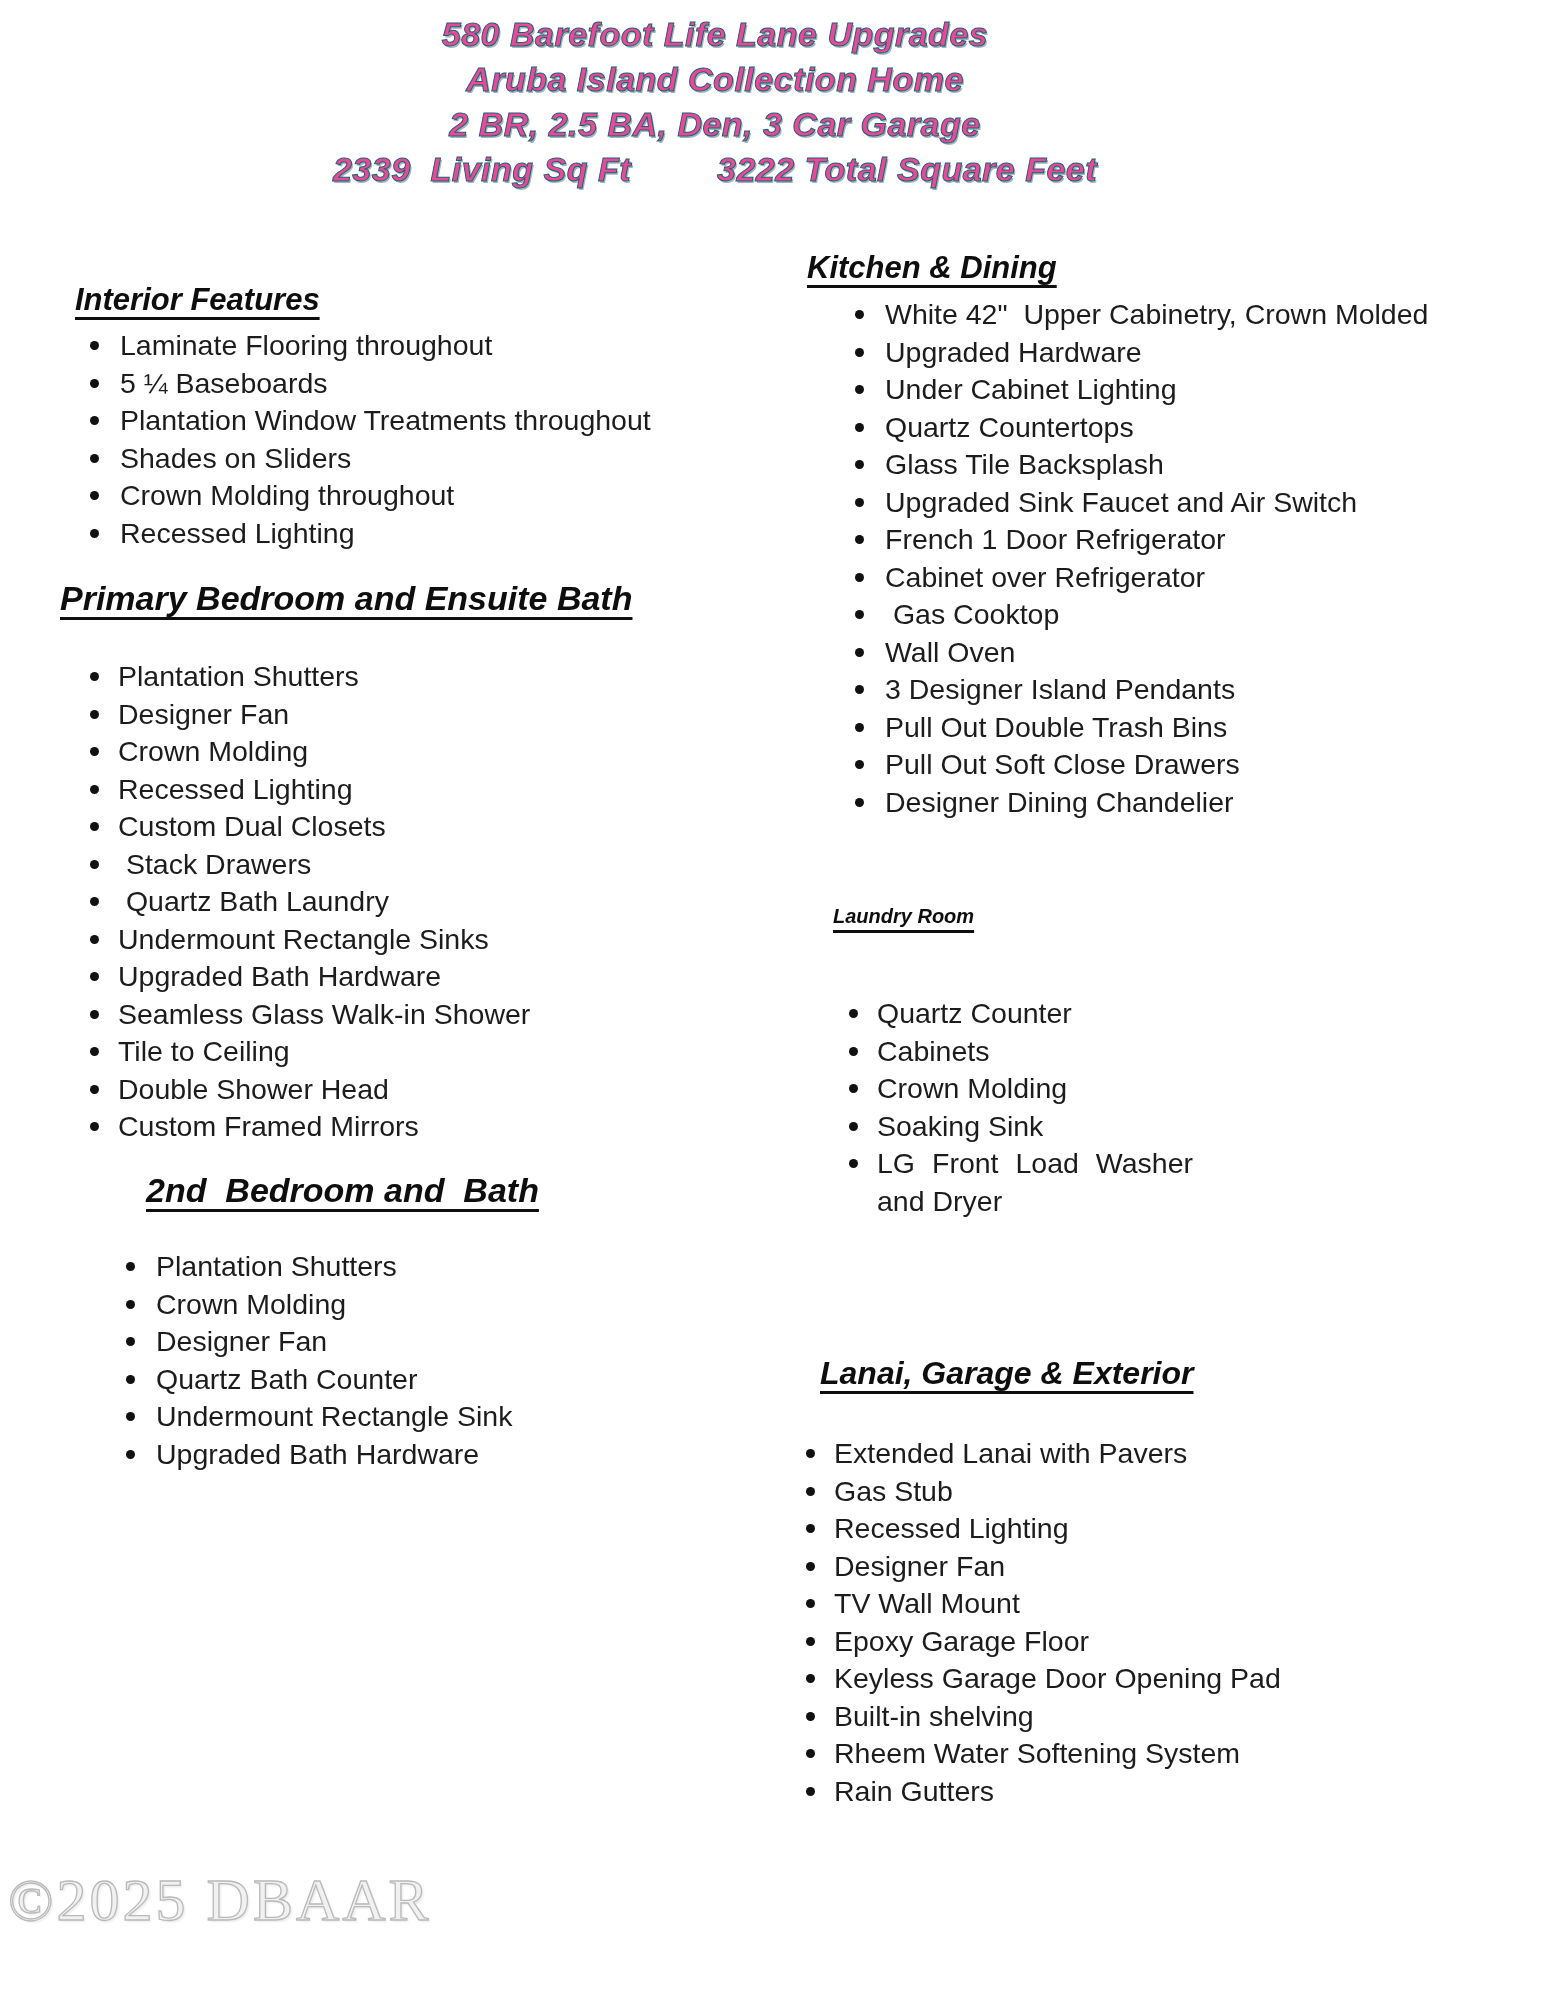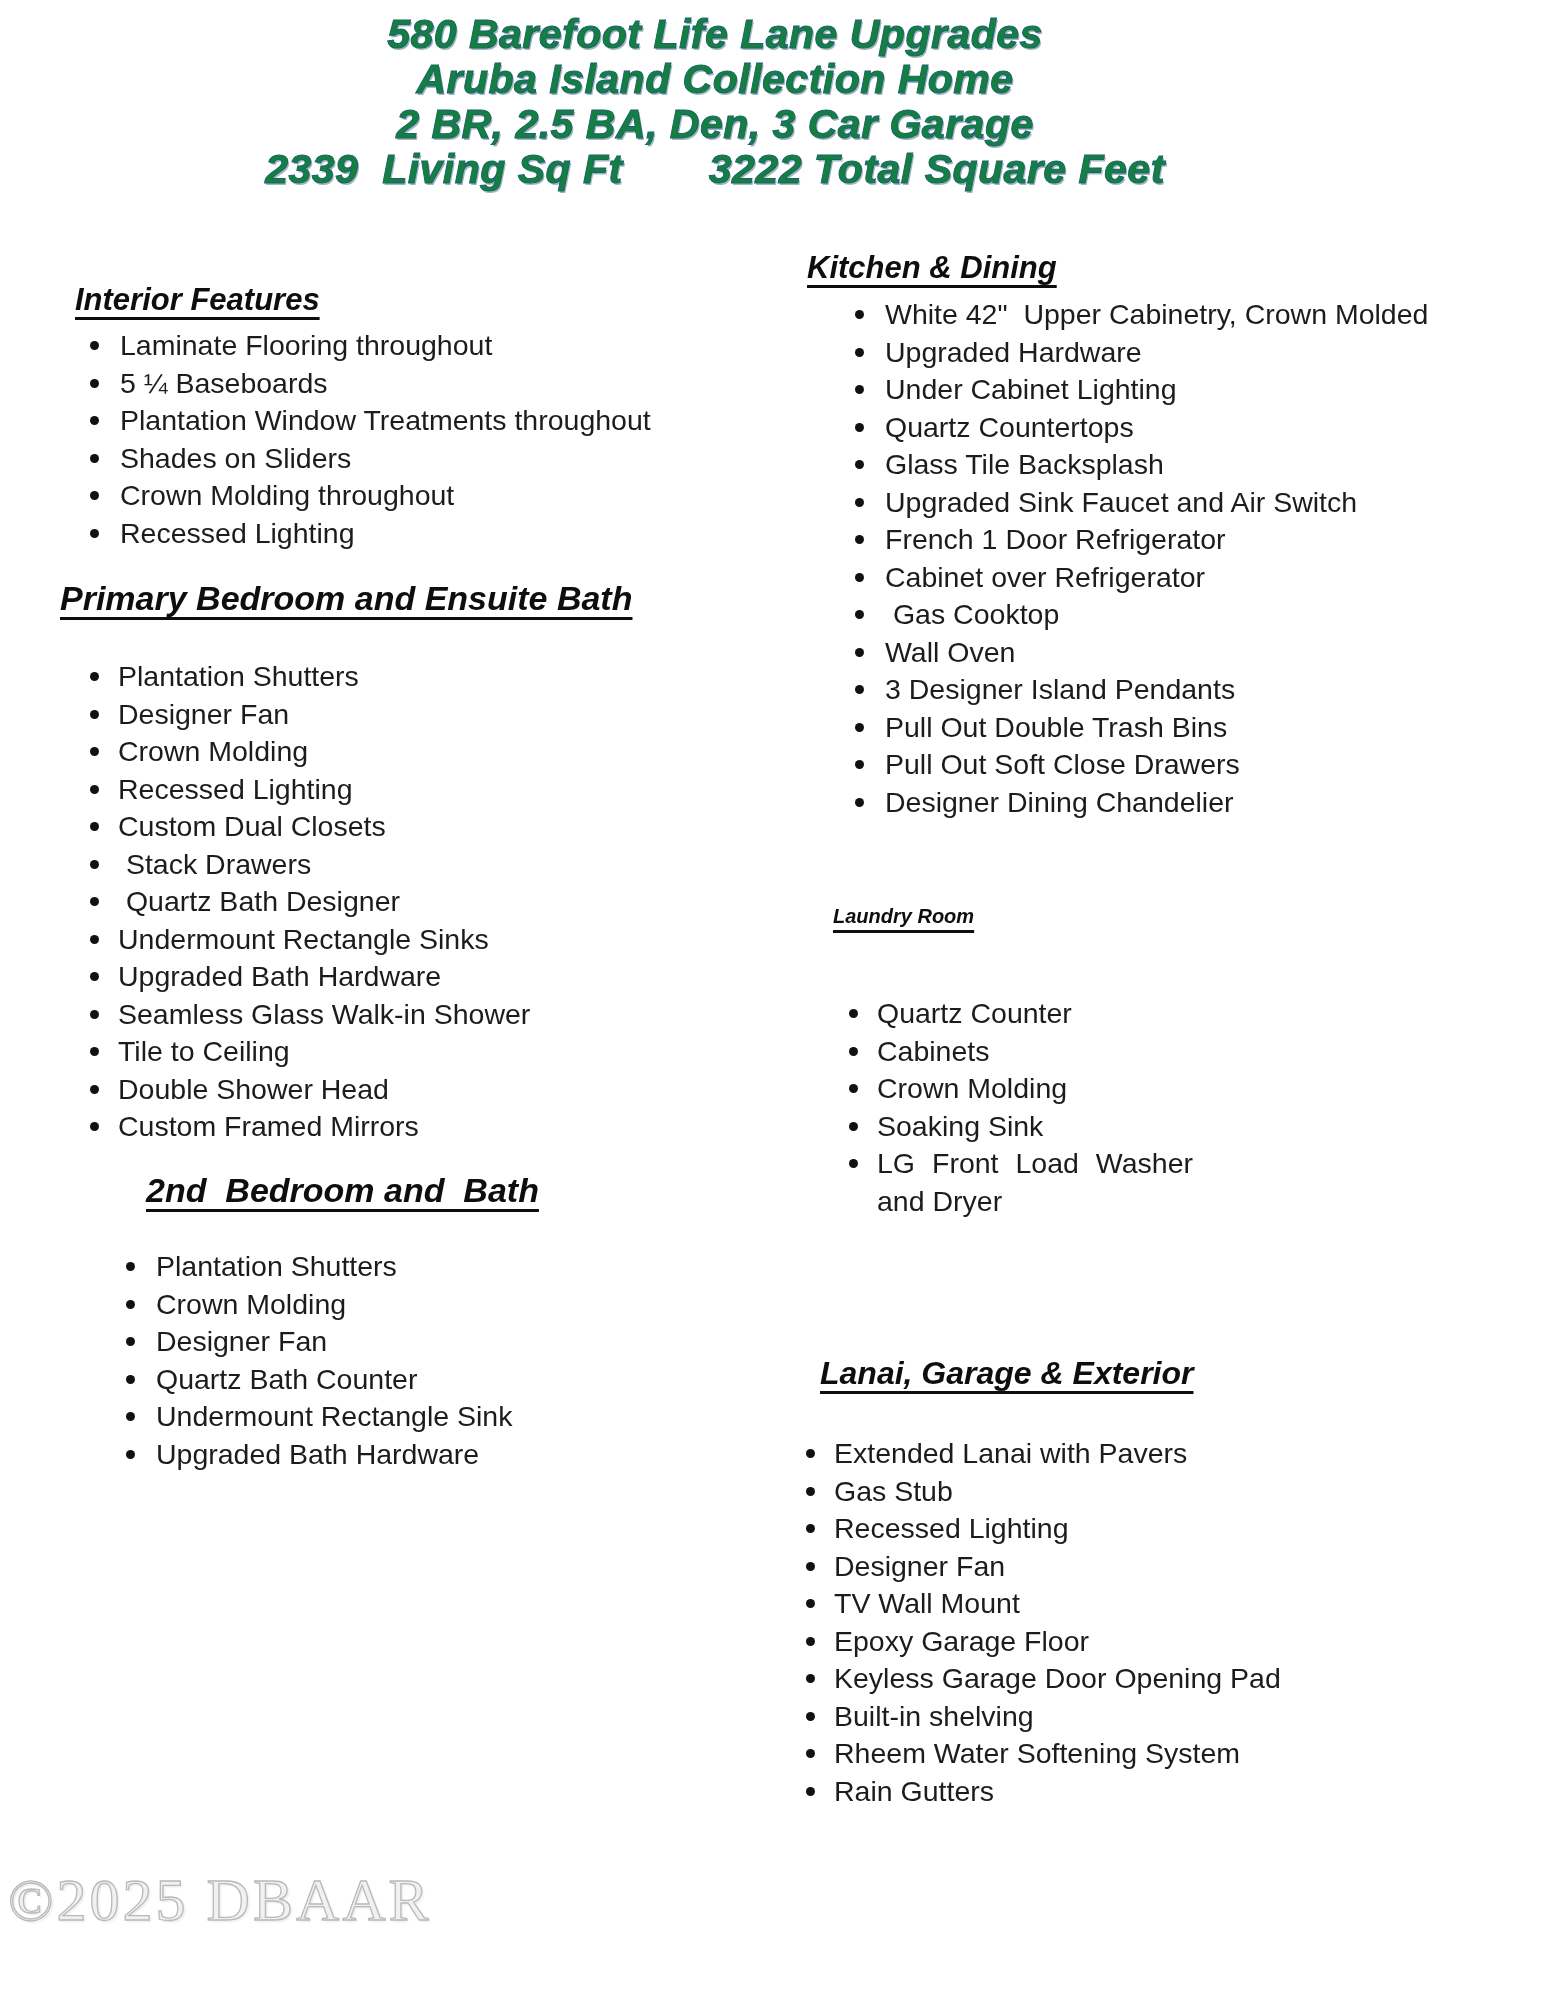--- a/index.html
+++ b/index.html
@@ -5,22 +5,22 @@
   html,body { margin:0; padding:0; background:#fff; }
   .page {
     position:relative; width:1545px; height:2000px; background:#ffffff;
     font-family:"Liberation Sans", sans-serif; color:#1b1b1b; overflow:hidden;
   }
 
   
   .header { position:absolute; top:12px; left:0; width:1430px; text-align:center; }
   .title-line {
     font-weight:bold; font-style:italic;
-    font-size:41px; line-height:45px; letter-spacing:0.5px;
-    color:#15803d;
+    font-size:34px; line-height:45px; letter-spacing:0.5px;
+    color:#ec4899;
     -webkit-text-stroke:1px #1a6271;
     text-shadow:1.5px 1.5px 0 rgba(16,72,86,0.40);
     white-space:pre-wrap;
   }
   .title-line4 { display:flex; justify-content:center; gap:86px; }
 
   
   h2 {
     margin:0; font-weight:bold; font-style:italic; color:#0e0e0e;
     text-decoration:underline; text-decoration-thickness:3px; text-underline-offset:7px;
@@ -118,21 +118,21 @@
 
   <section id="sec-primary">
     <h2 class="h-big">Primary Bedroom and Ensuite Bath</h2>
     <ul>
         <li>Plantation Shutters</li>
         <li>Designer Fan</li>
         <li>Crown Molding</li>
         <li>Recessed Lighting</li>
         <li>Custom Dual Closets</li>
         <li> Stack Drawers</li>
-        <li> Quartz Bath Designer</li>
+        <li> Quartz Bath Laundry</li>
         <li>Undermount Rectangle Sinks</li>
         <li>Upgraded Bath Hardware</li>
         <li>Seamless Glass Walk-in Shower</li>
         <li>Tile to Ceiling</li>
         <li>Double Shower Head</li>
         <li>Custom Framed Mirrors</li>
       </ul>
   </section>
 
   <section id="sec-second">

